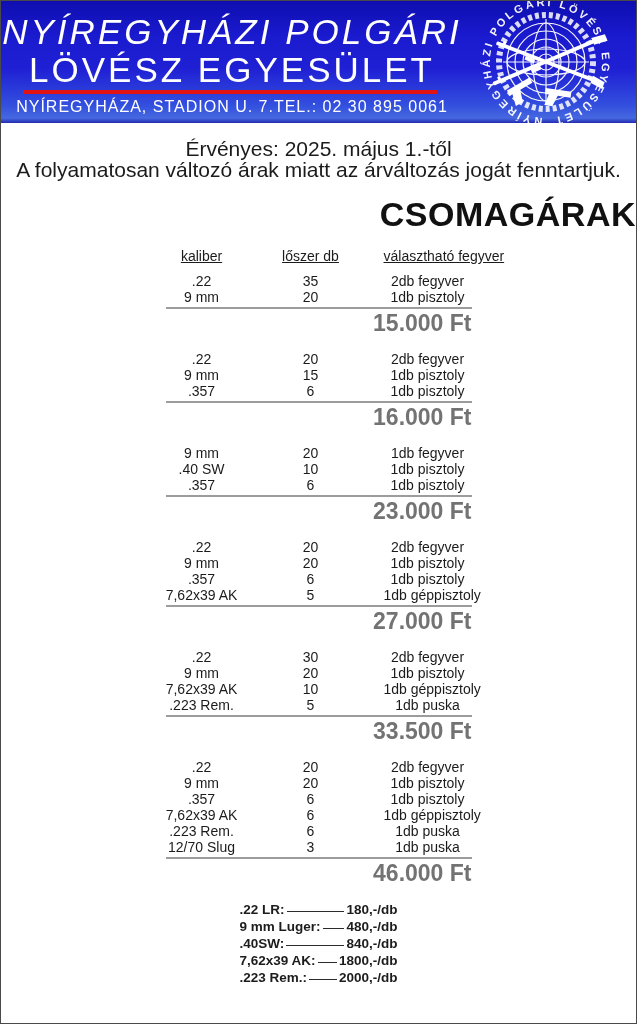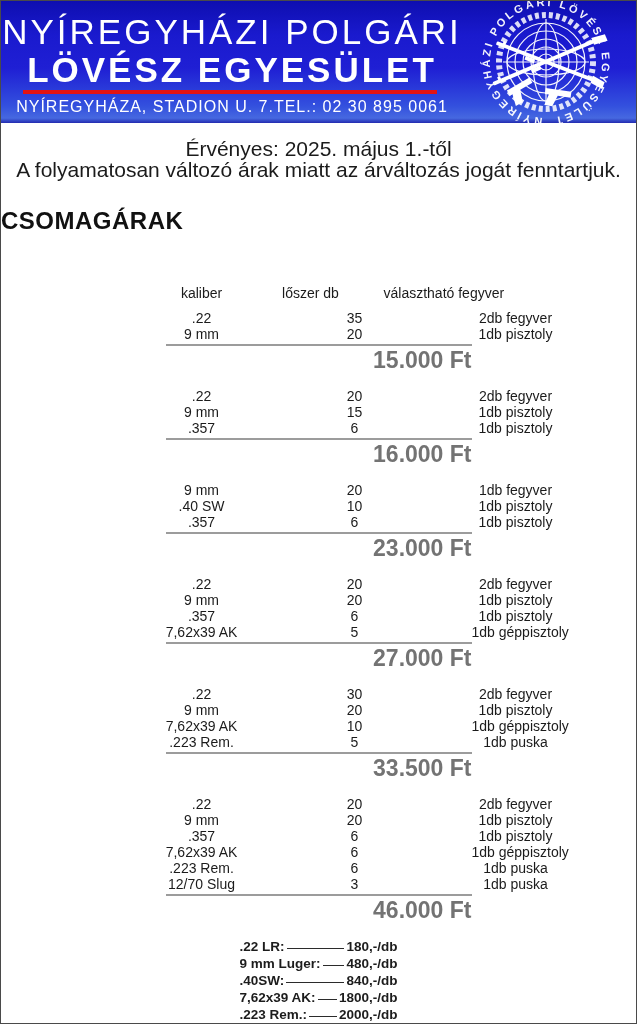--- a/index.html
+++ b/index.html
@@ -16,35 +16,35 @@
   .page{
     width:637px;height:1024px;background:#fff;
     border:1px solid #4a4a4a;overflow:hidden;position:relative;
   }
   
   .banner{
     height:122px;position:relative;color:#fff;
     background:linear-gradient(180deg,var(--banner-blue-dark) 0%,#1a1ace 28%,var(--banner-blue) 55%,#3350de 86%,var(--banner-blue-light) 96%,#232bb0 100%);
   }
   .banner-left{position:absolute;left:0;top:0;width:462px;text-align:center;}
-  .title-line1{margin-top:13px;font-size:35px;font-weight:400;letter-spacing:3px;line-height:1.0;white-space:nowrap;}
-  .title-line2{margin-top:3px;font-size:35px;font-weight:700;letter-spacing:3px;line-height:1.0;white-space:nowrap;}
+  .title-line1{margin-top:13px;font-size:35px;font-weight:400;letter-spacing:3px;line-height:1.0;white-space:nowrap;font-style:italic;}
+  .title-line2{margin-top:3px;font-size:35px;font-weight:400;letter-spacing:3px;line-height:1.0;white-space:nowrap;}
   .redline{height:4px;background:var(--accent-red);width:414px;margin:3px 0 0 22px;}
   .addr-row{margin-top:4px;font-size:16px;letter-spacing:1px;display:flex;justify-content:center;white-space:nowrap;}
   .banner-logo{position:absolute;right:0;top:0;width:177px;height:122px;}
   .banner-logo svg{display:block;}
   
   .notice{margin-top:15px;text-align:center;font-size:21px;line-height:21px;color:var(--ink);}
-  .page-title{margin-top:27px;text-align:left;font-size:24px;font-weight:700;letter-spacing:.5px;color:#111;}
+  .page-title{margin-top:15px;text-align:right;font-size:34px;font-weight:700;letter-spacing:.5px;color:#111;}
   
   .pricing{width:306px;margin:14px auto 0;font-size:14px;color:var(--ink);}
   .thead,.trow{display:grid;grid-template-columns:72px 146px 88px;}
   .thead{margin-bottom:9px;}
-  .th{text-align:center;white-space:nowrap;margin-top:36px;}
-  .trow{line-height:16px;gap:44px;}
+  .th{text-decoration:underline;text-align:center;white-space:nowrap;}
+  .trow{line-height:16px;}
   .col{text-align:center;white-space:nowrap;}
   .sepline{border-top:2px solid var(--sep-gray);margin-top:2px;}
   .price{text-align:right;font-size:23px;font-weight:700;line-height:25px;margin-top:2px;color:#737373;}
   .package{margin-bottom:15px;}
   
   .unit-prices{width:158px;margin:8px auto 0;font-size:13.5px;line-height:17px;color:#1c1c1c;}
   .urow{display:flex;align-items:baseline;white-space:nowrap;font-weight:bold;}
   .ufill{flex:1;border-bottom:1.4px solid #2b2b2b;margin:0 2px;min-width:8px;transform:translateY(-2px);}
 </style>
 </head>

